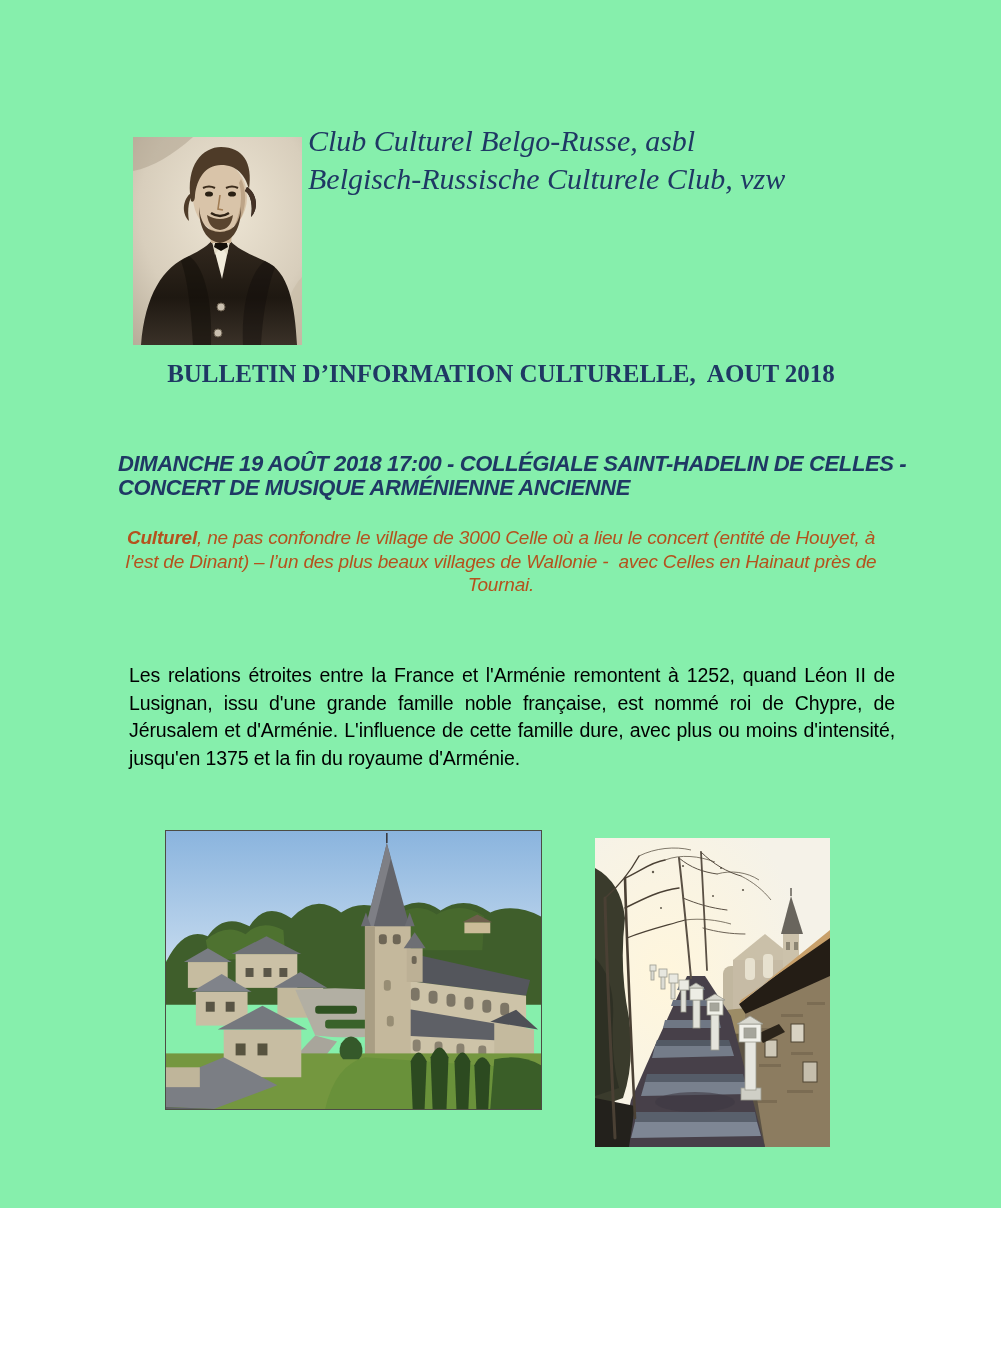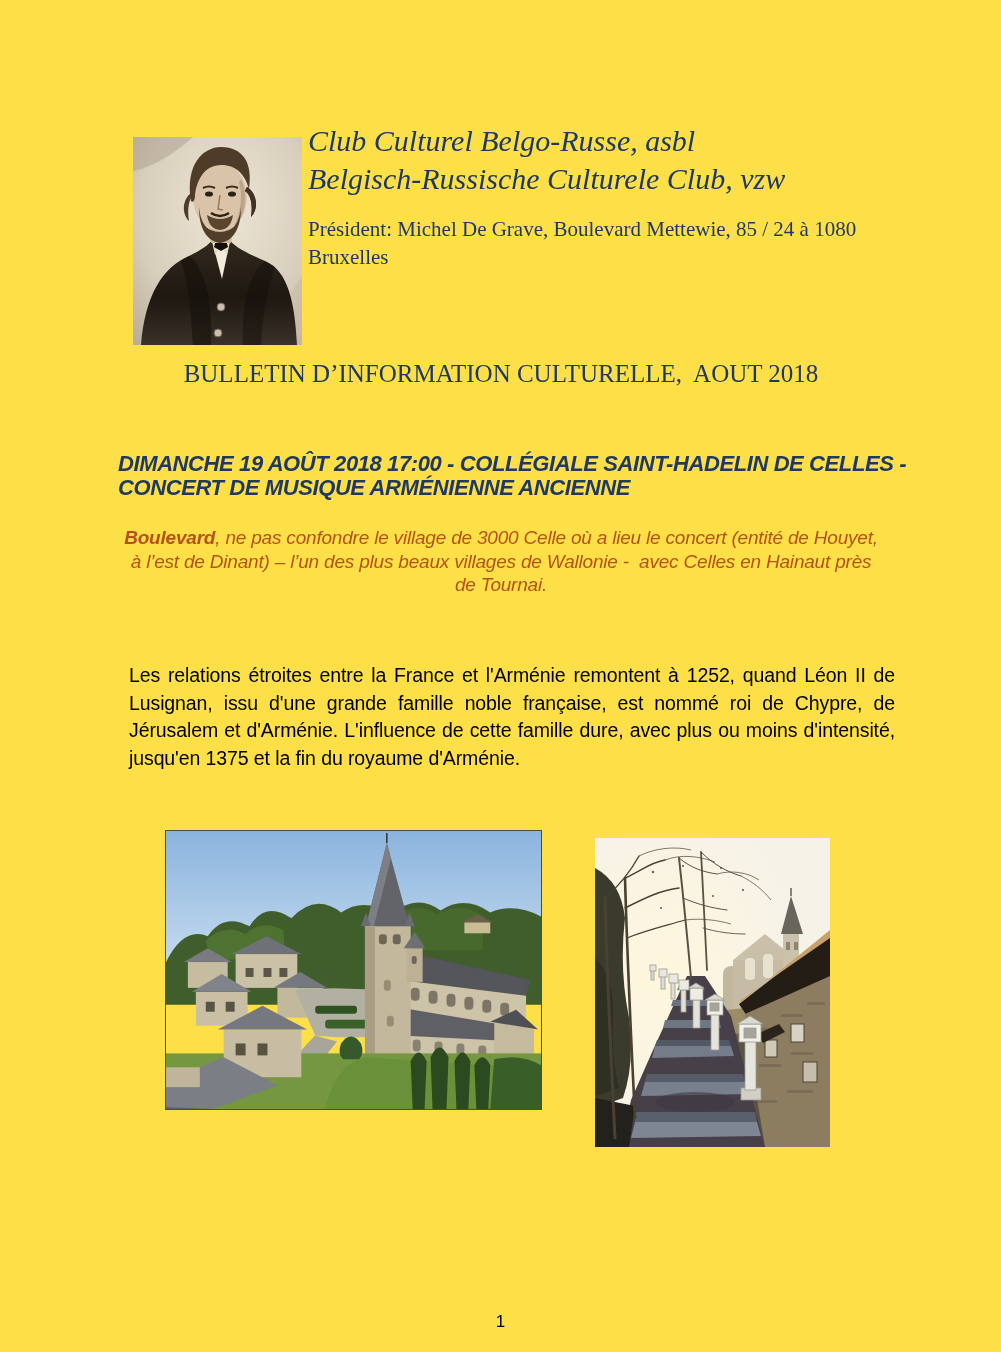--- a/index.html
+++ b/index.html
@@ -1,17 +1,17 @@
 <!DOCTYPE html>
 <html style="--heading-navy: #1F3864; --attention-orange: #B5511D; --body-text: #000000;"><head>
 <meta charset="utf-8">
 <style>
   html,body{margin:0;padding:0;background:#ffffff;}
   .page{
-    position:relative;width:1001px;height:1352px;background:#fde047;overflow:hidden;
+    position:relative;width:1001px;height:1208px;background:#86efac;overflow:hidden;
     font-family:"Liberation Sans",sans-serif;color:#000;
   }
   
   .portrait{position:absolute;left:133px;top:137px;width:169px;height:208px;}
   .portrait svg{display:block;width:100%;height:100%;}
   .org-block{position:absolute;left:308px;top:122px;width:580px;}
   .org-name{
     font-family:"Liberation Serif",serif;font-style:italic;font-weight:400;
     font-size:30px;line-height:38px;color:var(--heading-navy,#1F3864);white-space:nowrap;
   }
@@ -19,21 +19,21 @@
     font-family:"Liberation Serif",serif;font-size:21px;line-height:26px;
     color:var(--heading-navy,#1F3864);margin-top:12px;
   }
   .president{
     font-family:"Liberation Serif",serif;font-size:21px;line-height:28px;
     color:var(--heading-navy,#1F3864);margin-top:17px;max-width:575px;
   }
   
   .doc-title{
     position:absolute;left:118px;top:360px;width:766px;text-align:center;
-    font-family:"Liberation Serif",serif;font-weight:400;font-size:25px;
+    font-family:"Liberation Serif",serif;font-weight:700;font-size:25px;
     color:var(--heading-navy,#1F3864);white-space:pre-wrap;
   }
   .event-heading{
     position:absolute;left:118px;top:452px;width:790px;
     font-weight:700;font-size:22px;line-height:24px;letter-spacing:-0.4px;
     color:var(--heading-navy,#1F3864);
     font-style:italic;
   }
   
   .attention{
@@ -110,28 +110,27 @@
       <path d="M78,76 Q87,82 96,76" stroke="#2E2215" stroke-width="2.4" fill="none"></path>
 
       <circle cx="88" cy="170" r="4" fill="#C9BFAF" stroke="#6B6050"></circle>
       <circle cx="85" cy="196" r="4" fill="#C9BFAF" stroke="#6B6050"></circle>
     </svg>
   </div>
 
   <div class="org-block">
     <div class="org-name">Club Culturel Belgo-Russe, asbl</div>
     <div class="org-name">Belgisch-Russische Culturele Club, vzw</div>
-    <div class="president">Président: Michel De Grave, Boulevard Mettewie, 85 / 24 à 1080 Bruxelles</div>
   </div>
 
   <div class="doc-title">BULLETIN D’INFORMATION CULTURELLE,  AOUT 2018</div>
 
   <div class="event-heading">DIMANCHE 19 AOÛT 2018 17:00 - COLLÉGIALE SAINT-HADELIN DE CELLES - CONCERT DE MUSIQUE ARMÉNIENNE ANCIENNE</div>
 
-  <p class="attention"><b>Boulevard</b><span>, ne pas confondre le village de 3000 Celle où a lieu le concert (entité de Houyet, à l’est de Dinant) – l’un des plus beaux villages de Wallonie -  avec Celles en Hainaut près de Tournai.</span></p>
+  <p class="attention"><b>Culturel</b><span>, ne pas confondre le village de 3000 Celle où a lieu le concert (entité de Houyet, à l’est de Dinant) – l’un des plus beaux villages de Wallonie -  avec Celles en Hainaut près de Tournai.</span></p>
 
 
   <p class="body-par">Les relations étroites entre la France et l'Arménie remontent à 1252, quand Léon II de Lusignan, issu d'une grande famille noble française, est nommé roi de Chypre, de Jérusalem et d'Arménie. L'influence de cette famille dure, avec plus ou moins d'intensité, jusqu'en 1375 et la fin du royaume d'Arménie.</p>
 
   <div class="photo-village">
     <svg viewBox="0 0 377 280" preserveAspectRatio="none">
       <defs>
         <linearGradient id="sky1" x1="0" y1="0" x2="0" y2="1">
           <stop offset="0%" stop-color="#8AB4DE"></stop>
             <stop offset="100%" stop-color="#C3D9EE"></stop>

